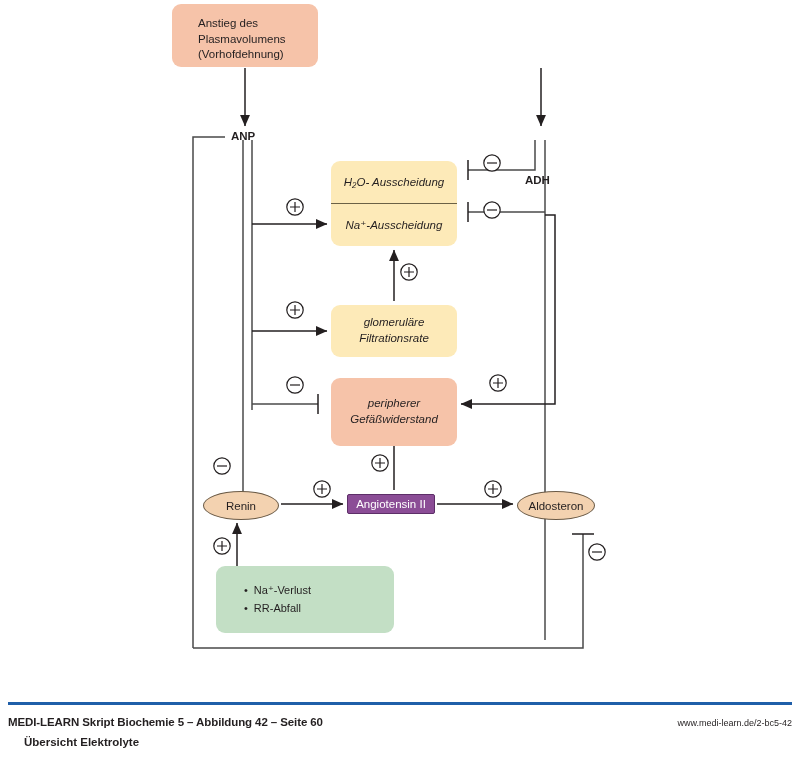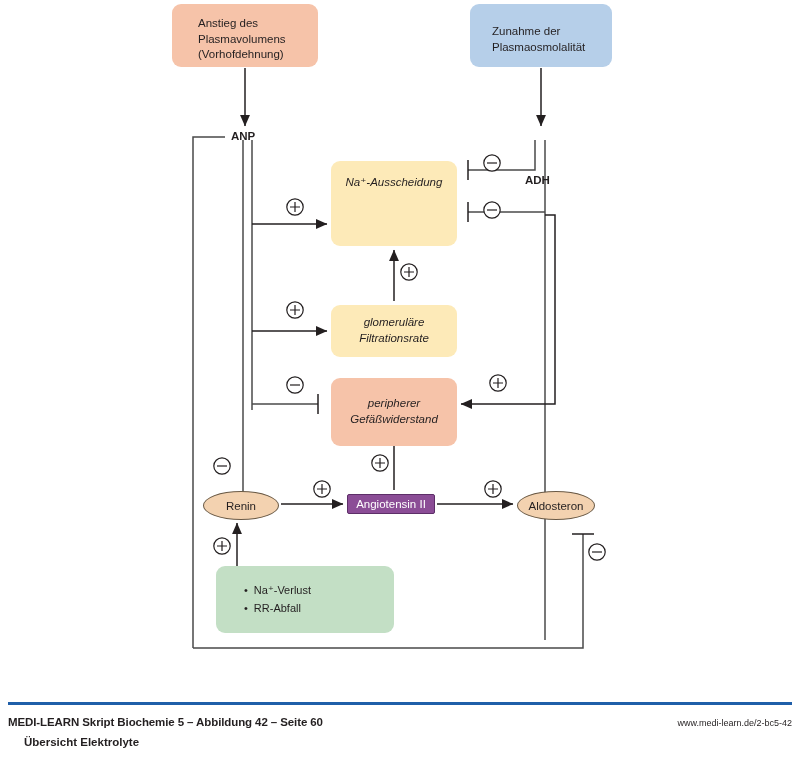--- a/index.html
+++ b/index.html
@@ -164,29 +164,26 @@
       </g>
     </g>
   </svg>
 
   <div class="node rbox n-plasmavol">
     <span class="ln">Anstieg des</span>
     <span class="ln">Plasmavolumens</span>
     <span class="ln">(Vorhofdehnung)</span>
   </div>
 
-  <div class="node rbox n-osmo">
-    <span class="ln">Zunahme der</span>
-    <span class="ln">Plasmaosmolalität</span>
-  </div>
 
   <div class="lbl lbl-anp">ANP</div>
   <div class="lbl lbl-adh">ADH</div>
 
   <div class="node n-excretion">
+    <div class="half top">H₂O- Ausscheidung</div>
     <div class="half">Na⁺-Ausscheidung</div>
   </div>
 
   <div class="node rbox n-gfr">
     <span class="ln">glomeruläre</span>
     <span class="ln">Filtrationsrate</span>
   </div>
 
   <div class="node rbox n-resist">
     <span class="ln">peripherer</span>

